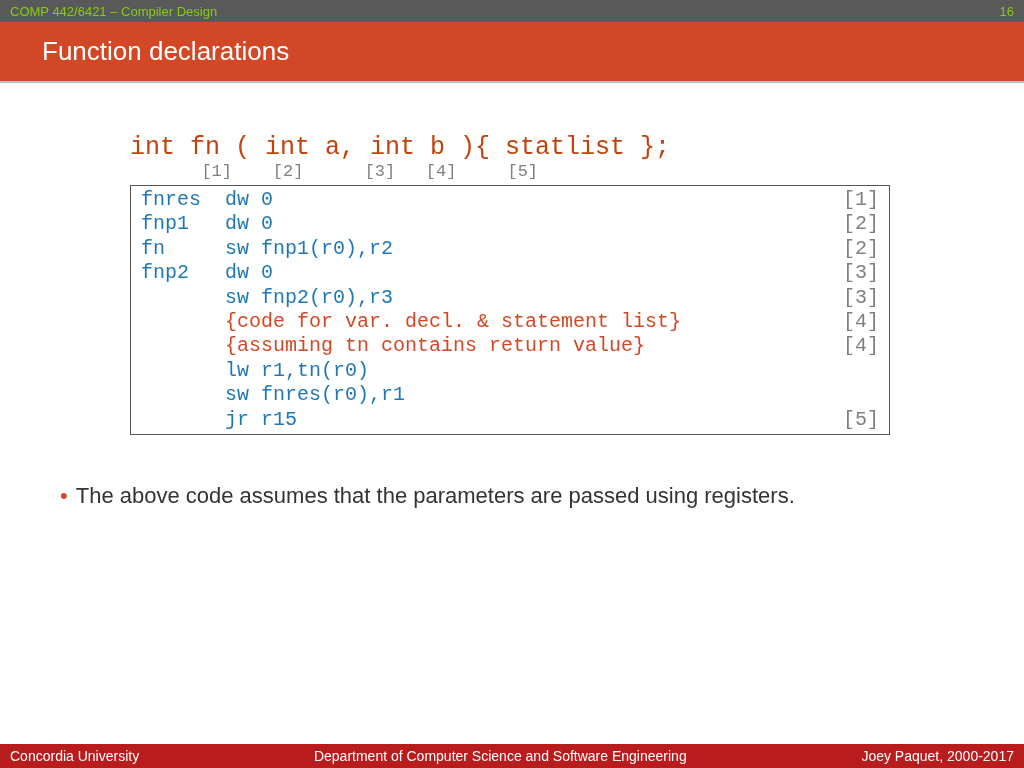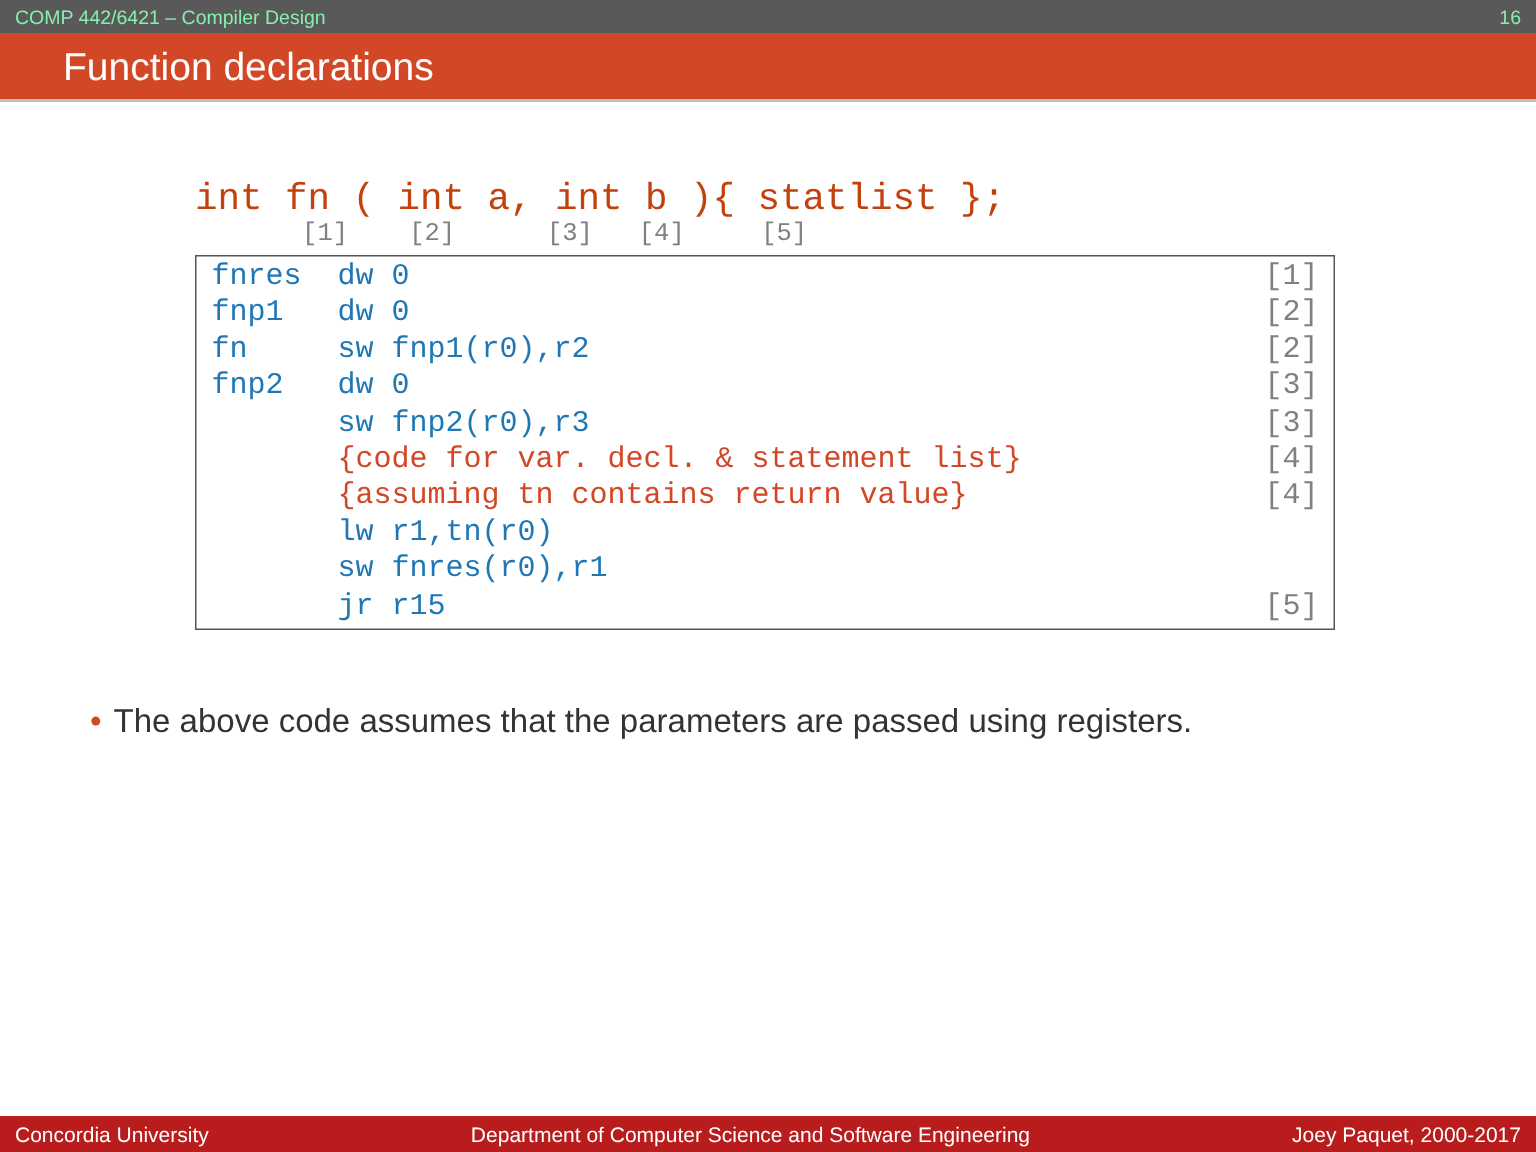--- a/index.html
+++ b/index.html
@@ -7,32 +7,32 @@
     width: 1024px;
     height: 768px;
     font-family: "Segoe UI", Arial, sans-serif;
     background: #fff;
     position: relative;
     overflow: hidden;
   }
   .topbar {
     height: 22px;
     background: #595959;
-    color: #86efac;
+    color: #84cc16;
     display: flex;
     justify-content: space-between;
     align-items: center;
     padding: 0 10px;
     font-size: 13px;
     font-weight: 300;
   }
   .title-banner {
     background: #d24726;
     color: #fff;
-    height: 46px;
+    height: 61px;
     display: flex;
     align-items: center;
     padding-left: 42px;
     font-size: 26px;
     font-weight: 300;
     border-bottom: 2px solid #bfbfbf;
   }
   .content {
     padding: 50px 60px 0 60px;
   }

